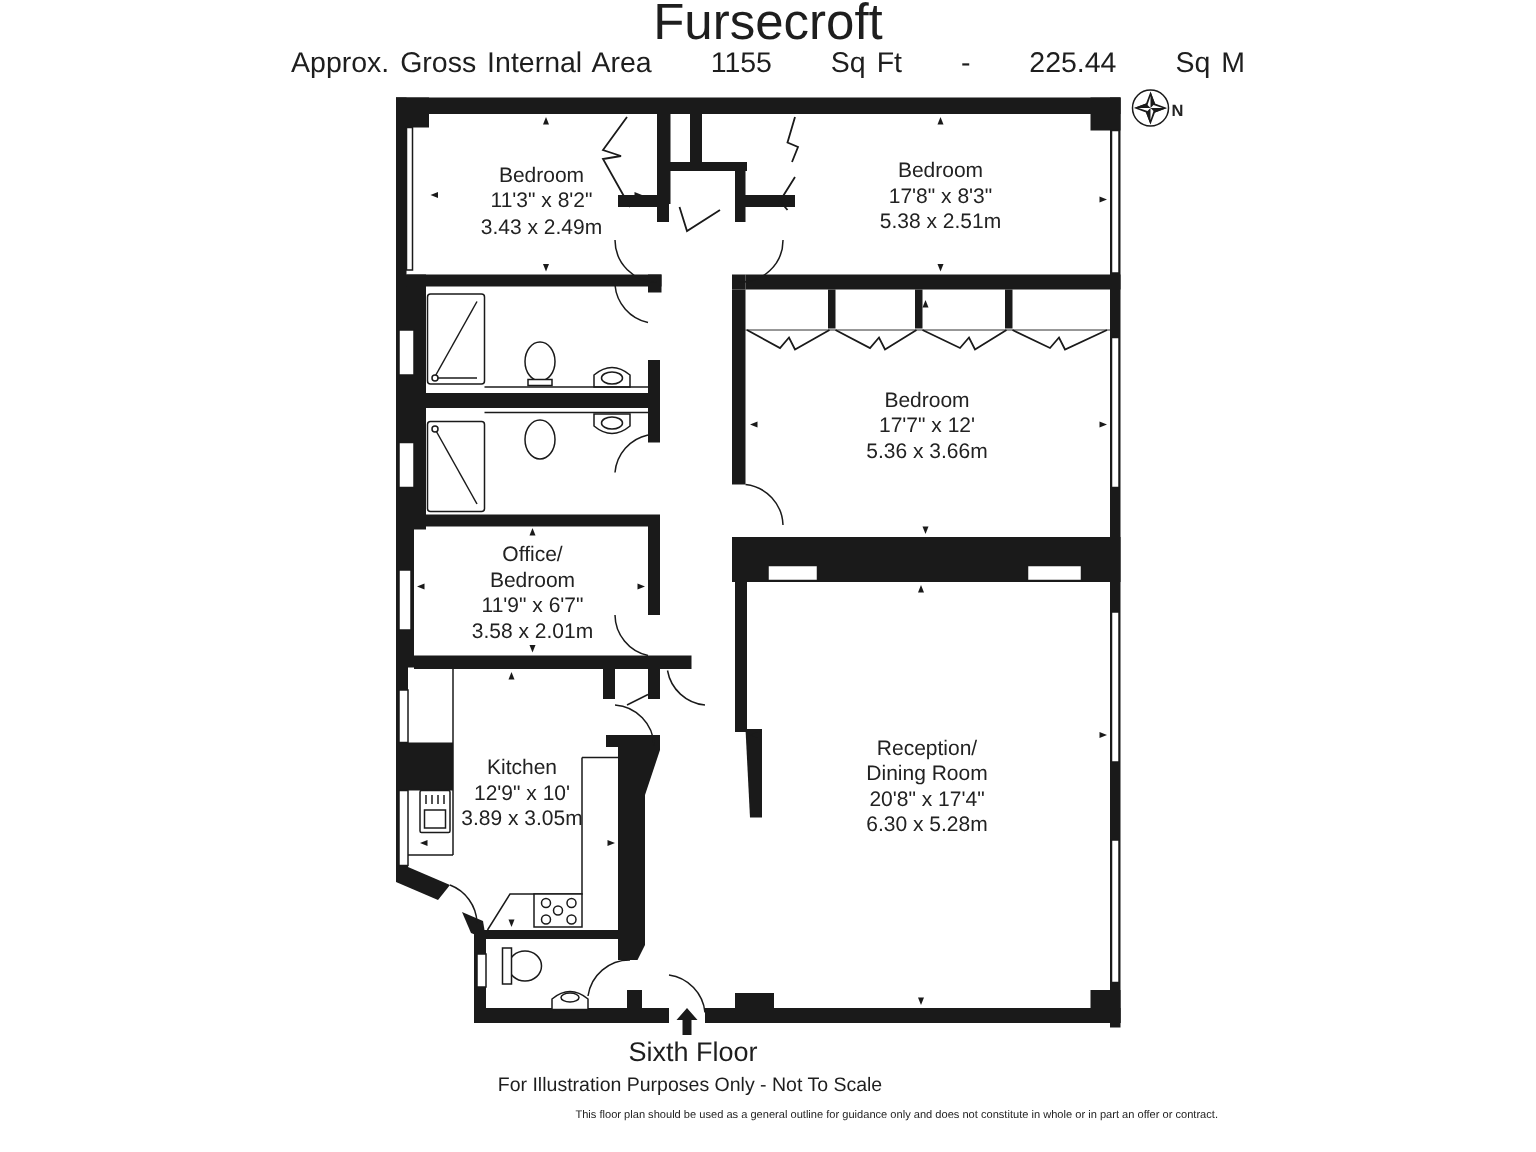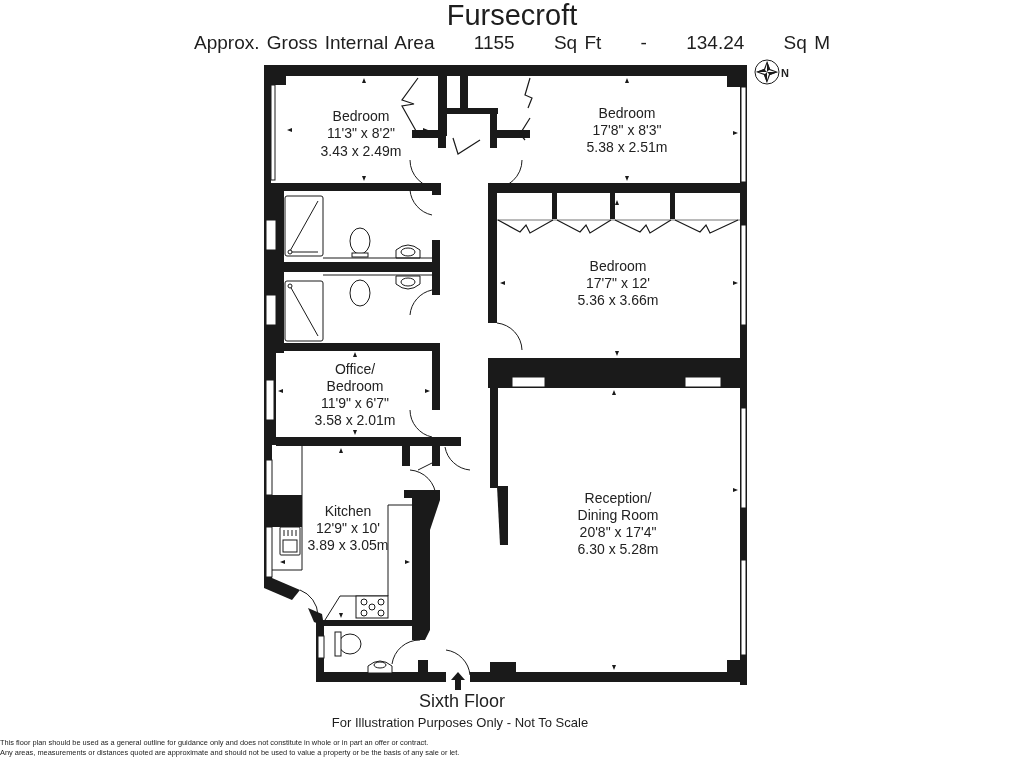--- a/index.html
+++ b/index.html
@@ -1,36 +1,36 @@
 <!DOCTYPE html>
 <html><head>
 <meta charset="utf-8">
 <style>
   html,body{margin:0;padding:0;background:#ffffff;}
   body{width:1024px;height:768px;position:relative;overflow:hidden;font-family:"Liberation Sans",sans-serif;color:#222;}
-  .title{position:absolute;left:0;width:1024px;top:0;text-align:center;font-size:29px;line-height:30px;color:#1e1e1e;}
+  .title{position:absolute;left:0;width:1024px;top:0;text-align:center;font-size:34px;line-height:30px;color:#1e1e1e;}
   .subtitle{position:absolute;left:0;width:1024px;top:31px;text-align:center;font-size:19px;line-height:24px;color:#1e1e1e;word-spacing:2px;}
   .subtitle span{margin:0 16px;}
   svg.plan{position:absolute;left:0;top:0;}
   .room-label{font-family:"Liberation Sans",sans-serif;font-size:14px;fill:#222;text-anchor:middle;}
   .floor-label{position:absolute;left:0;width:924px;top:691px;text-align:center;font-size:18px;color:#1e1e1e;}
   .illustration{position:absolute;left:0;width:920px;top:715px;text-align:center;font-size:13px;color:#1e1e1e;}
-  .disclaimer{position:absolute;left:0;width:812px;top:738px;text-align:left;font-size:7.4px;line-height:9.5px;color:#222;}
+  .disclaimer{position:absolute;left:0;width:812px;top:738px;text-align:right;font-size:7.4px;line-height:9.5px;color:#222;}
   .compass-n{font-family:"Liberation Sans",sans-serif;font-size:11px;font-weight:bold;fill:#222;}
 </style>
 </head>
 <body>
 
 <div class="title">Fursecroft</div>
 <div class="subtitle">
   <span>Approx. Gross Internal Area</span>
   <span>1155</span>
   <span>Sq Ft</span>
   <span>-</span>
-  <span>134.24</span>
+  <span>225.44</span>
   <span>Sq M</span>
 </div>
 
 <svg class="plan" width="1024" height="768" viewBox="0 0 1024 768" xmlns="http://www.w3.org/2000/svg">
   <g fill="#1a1a1a" stroke="none">
 
     <rect x="264" y="65" width="483" height="11"></rect>
 
     <rect x="264" y="65" width="22" height="20"></rect>
 
@@ -269,14 +269,13 @@
     <text class="room-label" x="618" y="520">Dining Room</text>
     <text class="room-label" x="618" y="537">20'8" x 17'4"</text>
     <text class="room-label" x="618" y="554">6.30 x 5.28m</text>
   </g>
 </svg>
 
 <div class="floor-label">Sixth Floor</div>
 <div class="illustration">For Illustration Purposes Only - Not To Scale</div>
 <div class="disclaimer">
   <div>This floor plan should be used as a general outline for guidance only and does not constitute in whole or in part an offer or contract.</div>
-  <div>Any areas, measurements or distances quoted are approximate and should not be used to value a property or be the basis of any sale or let.</div>
 </div>
 
 </body></html>

